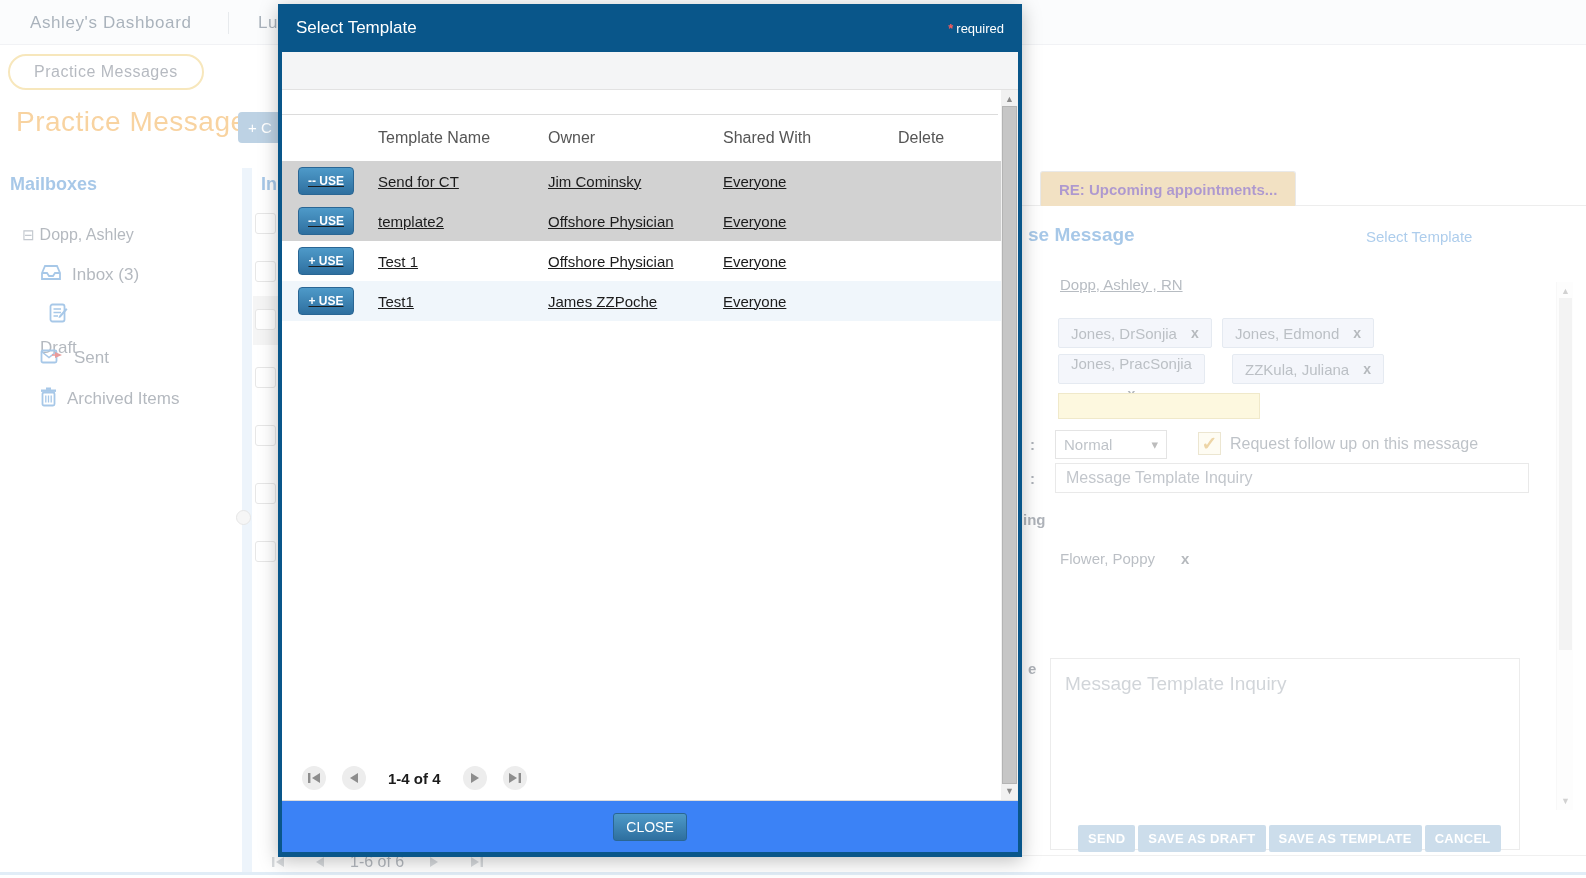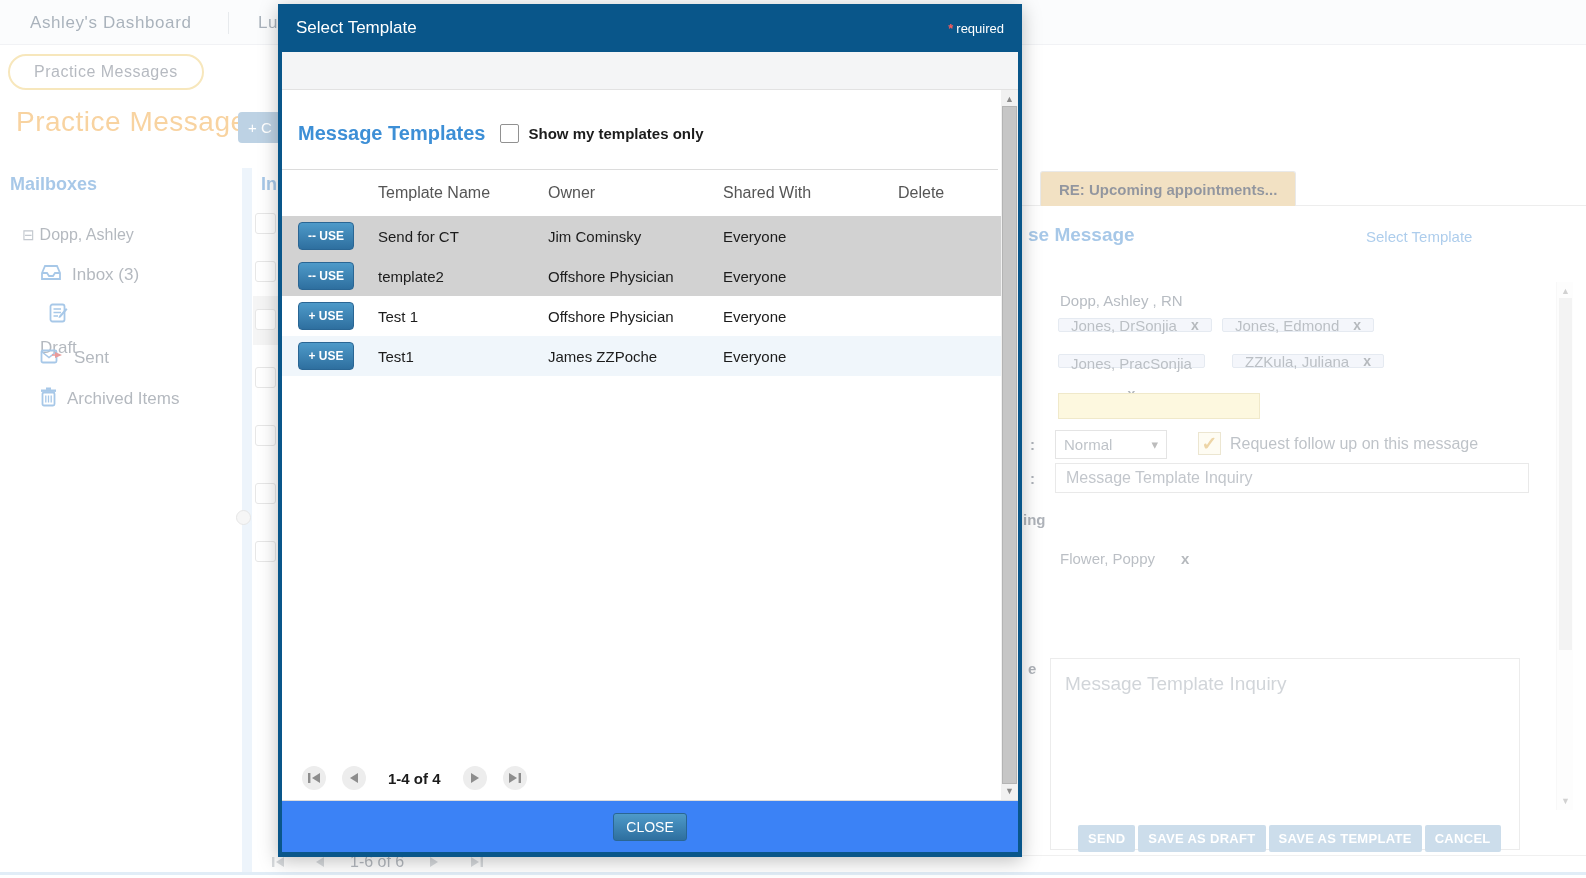--- a/index.html
+++ b/index.html
@@ -40,26 +40,26 @@
             border-radius:3px; background:#fff; }
 
   .bg-pagination { position:absolute; left:266px; top:850px; display:flex; align-items:center; gap:18px; }
   .bg-pagination .pg-label { font-size:16px; color:#5a6472; }
   .bottom-line { position:absolute; left:0; top:872px; width:1586px; height:3px; background:#bcd8ee; }
 
   
   .tabs-line { position:absolute; left:1022px; top:205px; width:564px; height:1px; background:#d8d8d8; }
   .conv-tab { position:absolute; left:1040px; top:171px; height:35px; line-height:35px;
               padding:0 18px; background:#e3bd7a; border:1px solid #cfcfcf; border-bottom:none;
-              border-radius:3px 3px 0 0; font-size:15px; font-weight:bold; color:#0f172a; }
+              border-radius:3px 3px 0 0; font-size:15px; font-weight:bold; color:#4c1d95; }
   .compose-h { position:absolute; left:1028px; top:224px; font-size:19px; font-weight:bold; color:#3d85cc; }
   .select-template-link { position:absolute; left:1366px; top:228px; font-size:15px; color:#4a90d5; }
-  .from-line { position:absolute; left:1060px; top:292px; font-size:15px; color:#5f6a78; }
-
-  .chip { position:absolute; height:14px; display:flex; align-items:center; gap:14px;
+  .from-line { position:absolute; left:1060px; top:276px; font-size:15px; color:#5f6a78;text-decoration:underline; }
+
+  .chip { position:absolute; height:30px; display:flex; align-items:center; gap:14px;
           background:#e6ecf5; border:1px solid #c6d1e0; border-radius:2px; padding:0 12px;
           font-size:15px; color:#68727e; }
   .chip .x { font-size:14px; font-weight:bold; color:#5c646e; }
 
   .yellow-input { position:absolute; left:1058px; top:393px; width:202px; height:26px;
                   background:#faf0b8; border:1px solid #ddcf8a; }
   .frag-label { position:absolute; font-size:15px; font-weight:bold; color:#4c5664; }
   .priority-select { position:absolute; left:1055px; top:430px; width:112px; height:29px;
                      border:1px solid #c4c4c4; background:#fff; display:flex; align-items:center;
                      justify-content:space-between; padding:0 8px; font-size:15px; color:#707a86; }
@@ -110,21 +110,21 @@
   .mt-heading-row { display:flex; align-items:center; padding:32px 0 0 16px; }
   .mt-heading { font-size:20px; font-weight:bold; color:#3d8fd6; }
   .mt-checkbox { width:19px; height:19px; border:1px solid #919191; border-radius:2px;
                  background:#fff; margin:0 10px 0 14px; }
   .mt-cb-label { font-size:15px; font-weight:600; color:#1c1c1c; }
   .mt-divider { margin:24px 20px 0 0; border-top:1px solid #dcdcdc; }
 
   .tpl-grid { display:grid; grid-template-columns:80px 170px 175px 175px 80px; align-items:center;
               padding-left:16px; }
   .tpl-head { height:46px; font-size:16px; color:#555; }
-  .tpl-row { height:40px; font-size:15px; color:#1c1c1c; }
+  .tpl-row { height:40px; font-size:15px; color:#1c1c1c;text-decoration:underline; }
   .row-gray { background:#d2d2d2; }
   .row-white { background:#fff; }
   .row-alt { background:#f0f6fb; }
   .use-btn { width:56px; height:28px; border-radius:4px; border:1px solid #2a6694;
              background:linear-gradient(#4e9ac9,#2e6f9f); color:#fff; font-size:12px;
              font-weight:bold; display:flex; align-items:center; justify-content:center;
              font-family:"Liberation Sans", sans-serif; }
 
   .modal-pagination { position:absolute; left:20px; bottom:10px; display:flex; align-items:center; gap:16px; }
   .pg-icon { width:24px; height:24px; border-radius:50%; background:#ededed; display:flex;
@@ -301,25 +301,20 @@
 <div class="fade"></div>
 
 <div class="modal">
   <div class="modal-header">
     <span class="modal-title">Select Template</span>
     <span class="required-note"><span class="star">*</span><span>required</span></span>
   </div>
   <div class="modal-substrip"></div>
 
   <div class="modal-body">
-    <div class="mt-heading-row">
-      <span class="mt-heading">Message Templates</span>
-      <span class="mt-checkbox"></span>
-      <span class="mt-cb-label">Show my templates only</span>
-    </div>
     <div class="mt-divider"></div>
 
     <div class="tpl-grid tpl-head">
       <span></span>
       <span>Template Name</span>
       <span>Owner</span>
       <span>Shared With</span>
       <span>Delete</span>
     </div>
 

